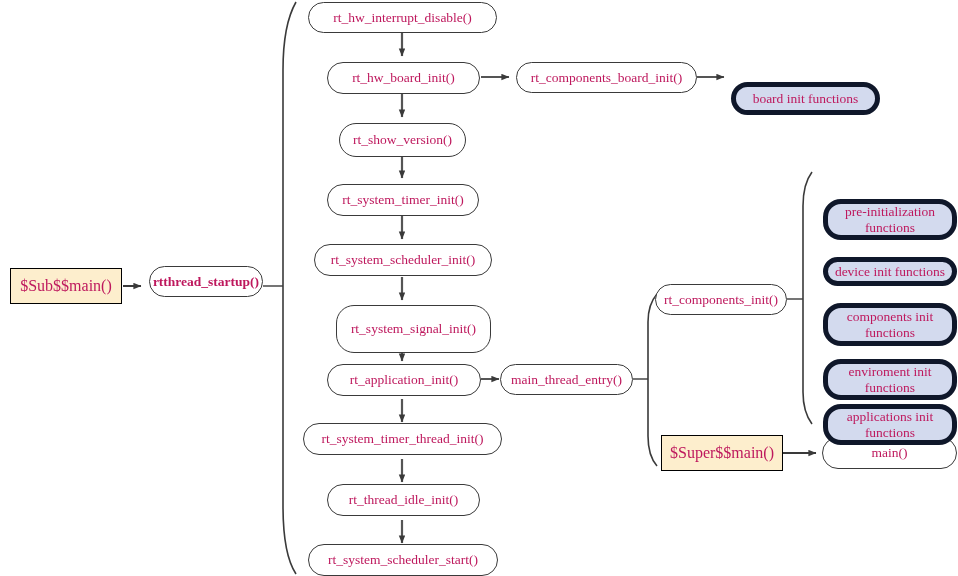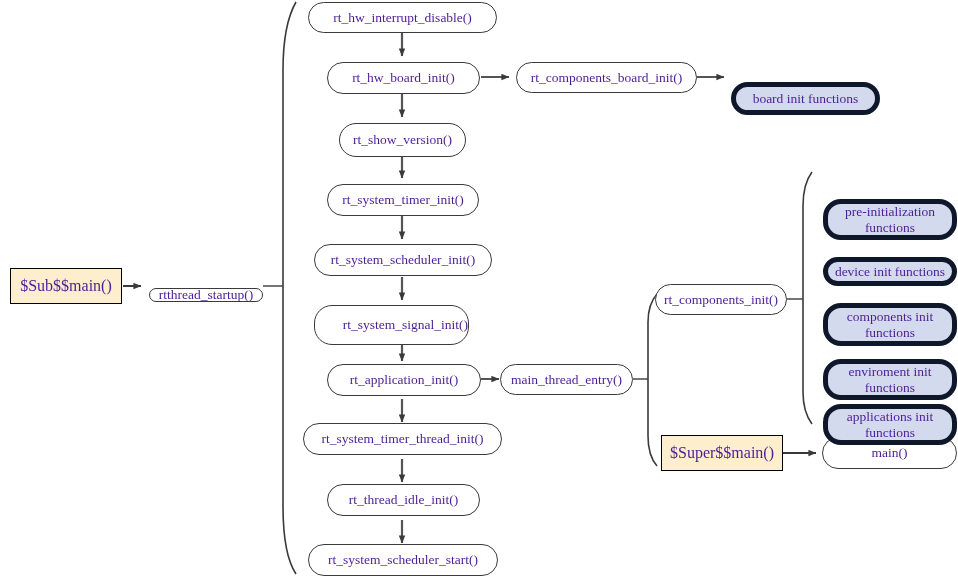--- a/index.html
+++ b/index.html
@@ -24,21 +24,21 @@
     pointer-events: none;
   }
   .node {
     position: absolute;
     box-sizing: border-box;
     display: flex;
     align-items: center;
     justify-content: center;
     text-align: center;
     line-height: 1.12;
-    color: #4c1d95;
+    color: #be185d;
     white-space: pre-line;
   }
   .node.rounded {
     border: 1px solid #3a3a3a;
     border-radius: 18px;
     background: #ffffff;
     font-size: 13.5px;
   }
   .node.rounded.blue {
     background: #d3daee;
@@ -131,21 +131,21 @@
 
     <g>
       <line x1="783" y1="453" x2="816" y2="453" stroke="#3a3a3a" stroke-width="2" marker-end="url(#arrow)"></line>
     </g>
   </svg>
 
   <div class="node rect" style="left:10px; top:268px; width:112px; height:36px;">
     <span>$Sub$$main()</span>
   </div>
 
-  <div class="node rounded" style="left:149px; top:288px; width:114px; height:14px;">
+  <div class="node rounded" style="left:149px; top:266px; width:114px; height:31px;font-weight:bold;">
     <span>rtthread_startup()</span>
   </div>
 
   <div class="node rounded" style="left:308px; top:2px; width:189px; height:31px;">
     <span>rt_hw_interrupt_disable()</span>
   </div>
 
   <div class="node rounded" style="left:327px; top:62px; width:153px; height:32px;">
     <span>rt_hw_board_init()</span>
   </div>
@@ -155,21 +155,21 @@
   </div>
 
   <div class="node rounded" style="left:327px; top:184px; width:152px; height:32px;">
     <span>rt_system_timer_init()</span>
   </div>
 
   <div class="node rounded" style="left:314px; top:244px; width:178px; height:32px;">
     <span>rt_system_scheduler_init()</span>
   </div>
 
-  <div class="node rounded" style="left:314px; top:305px; width:155px; height:40px;justify-content:flex-end;">
+  <div class="node rounded" style="left:336px; top:305px; width:155px; height:48px;">
     <span>rt_system_signal_init()</span>
   </div>
 
   <div class="node rounded" style="left:327px; top:364px; width:154px; height:32px;">
     <span>rt_application_init()</span>
   </div>
 
   <div class="node rounded" style="left:303px; top:423px; width:199px; height:32px;">
     <span>rt_system_timer_thread_init()</span>
   </div>

